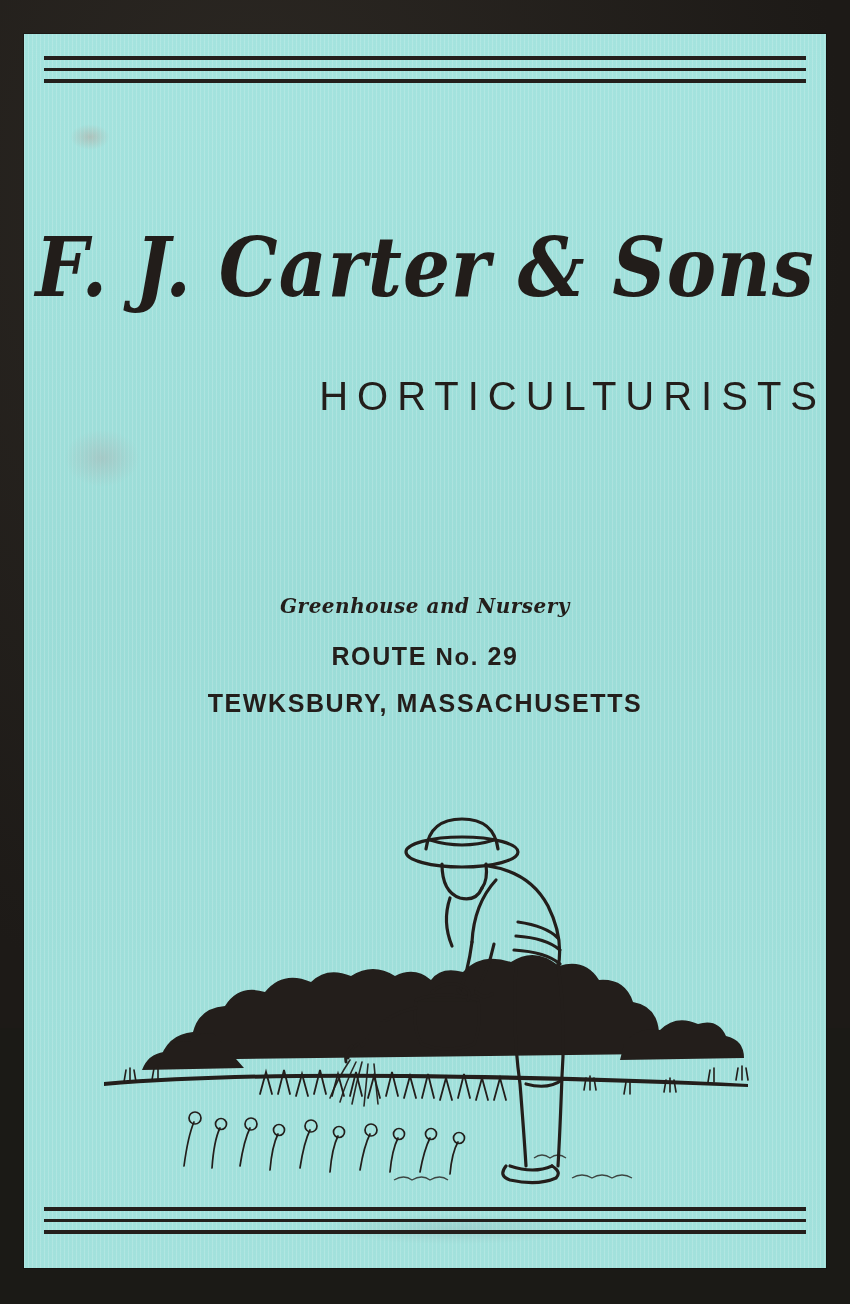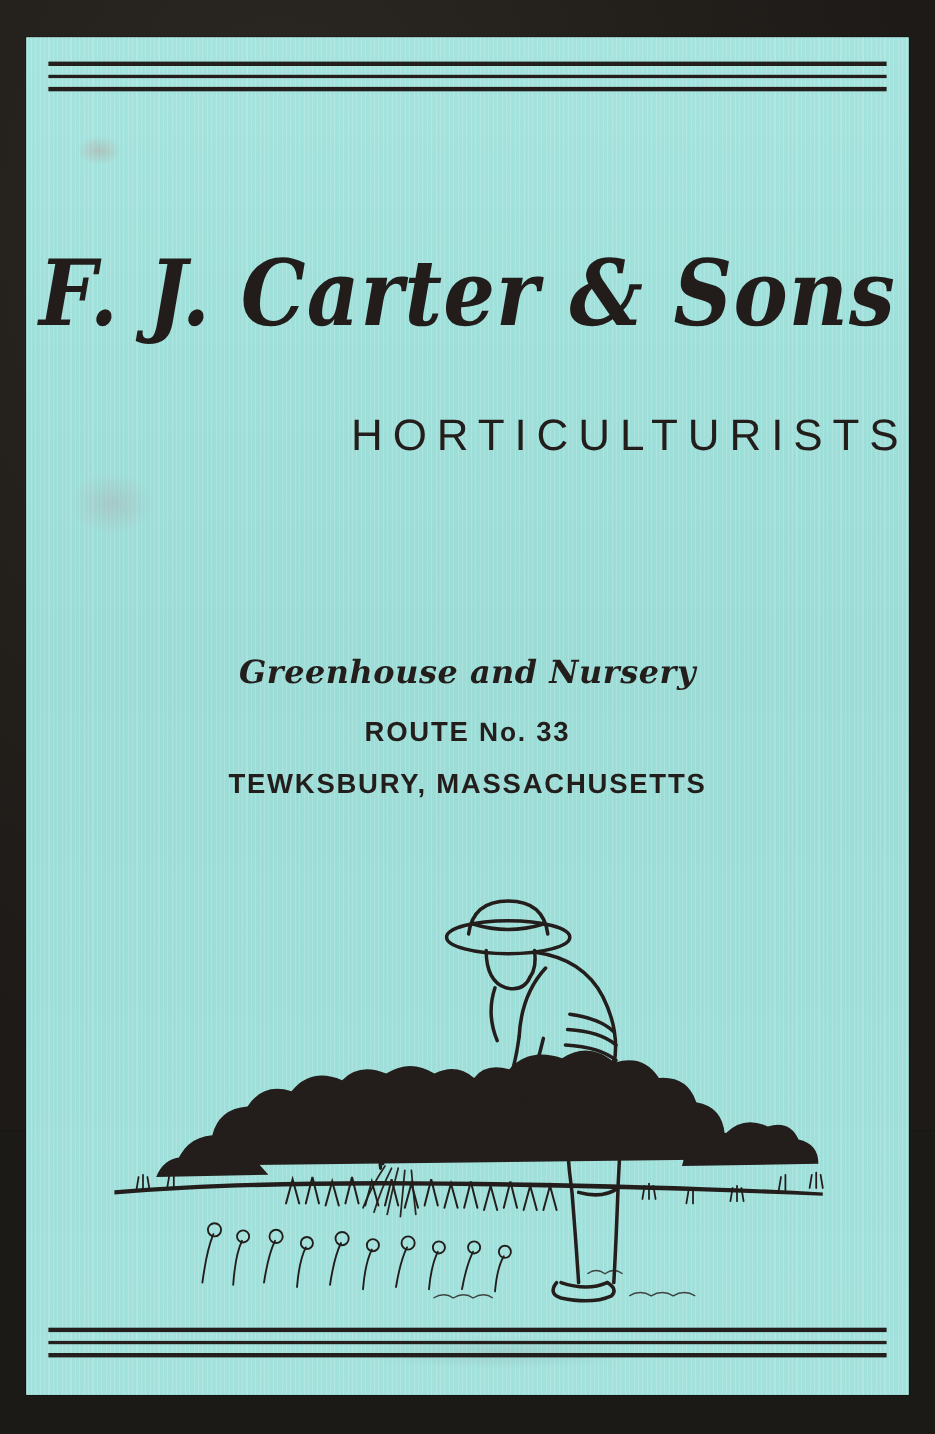--- a/index.html
+++ b/index.html
@@ -115,21 +115,21 @@
   .addr-block {
     position: absolute;
     left: 0; right: 0;
     top: 560px;
     text-align: center;
   }
   .addr-script {
     font-family: "DejaVu Serif", serif;
     font-style: italic;
     font-weight: 700;
-    font-size: 29px;
+    font-size: 20px;
     color: #231e1b;
     letter-spacing: 0.5px;
     margin-bottom: 24px;
   }
   .addr-line {
     font-family: "Liberation Sans", sans-serif;
     font-weight: 700;
     font-size: 25px;
     letter-spacing: 1.6px;
     color: #231e1b;
@@ -168,21 +168,21 @@
 
     <div class="script-title">F. J. Carter &amp; Sons</div>
 
     <div class="subtitle">HORTICULTURISTS</div>
 
     <div class="addr-block">
       <div class="addr-script">Greenhouse and Nursery</div>
       <div class="addr-line">
         <span>ROUTE</span>
         <span class="small">No.</span>
-        <span>33</span>
+        <span>29</span>
       </div>
       <div class="addr-line">TEWKSBURY, MASSACHUSETTS</div>
     </div>
 
     <div id="illustration">
       <svg viewBox="0 0 722 400" xmlns="http://www.w3.org/2000/svg">
         <g fill="#231e1b">
 
           <path d="M95 268 q8 -28 34 -30 q6 -24 32 -26 q14 -22 40 -14 q18 -22 46 -10 q16 -16 40 -6 q22 -14 44 0 q20 -10 36 4 q10 -14 32 -8 q18 -20 48 -10 q24 -16 48 4 q26 -8 40 14 q26 -2 34 22 q24 4 26 30 q4 16 -6 22 l-494 6 z"></path>
           <path d="M78 276 q6 -16 22 -18 q10 -14 26 -10 q8 -12 24 -8 l30 34 z"></path>

